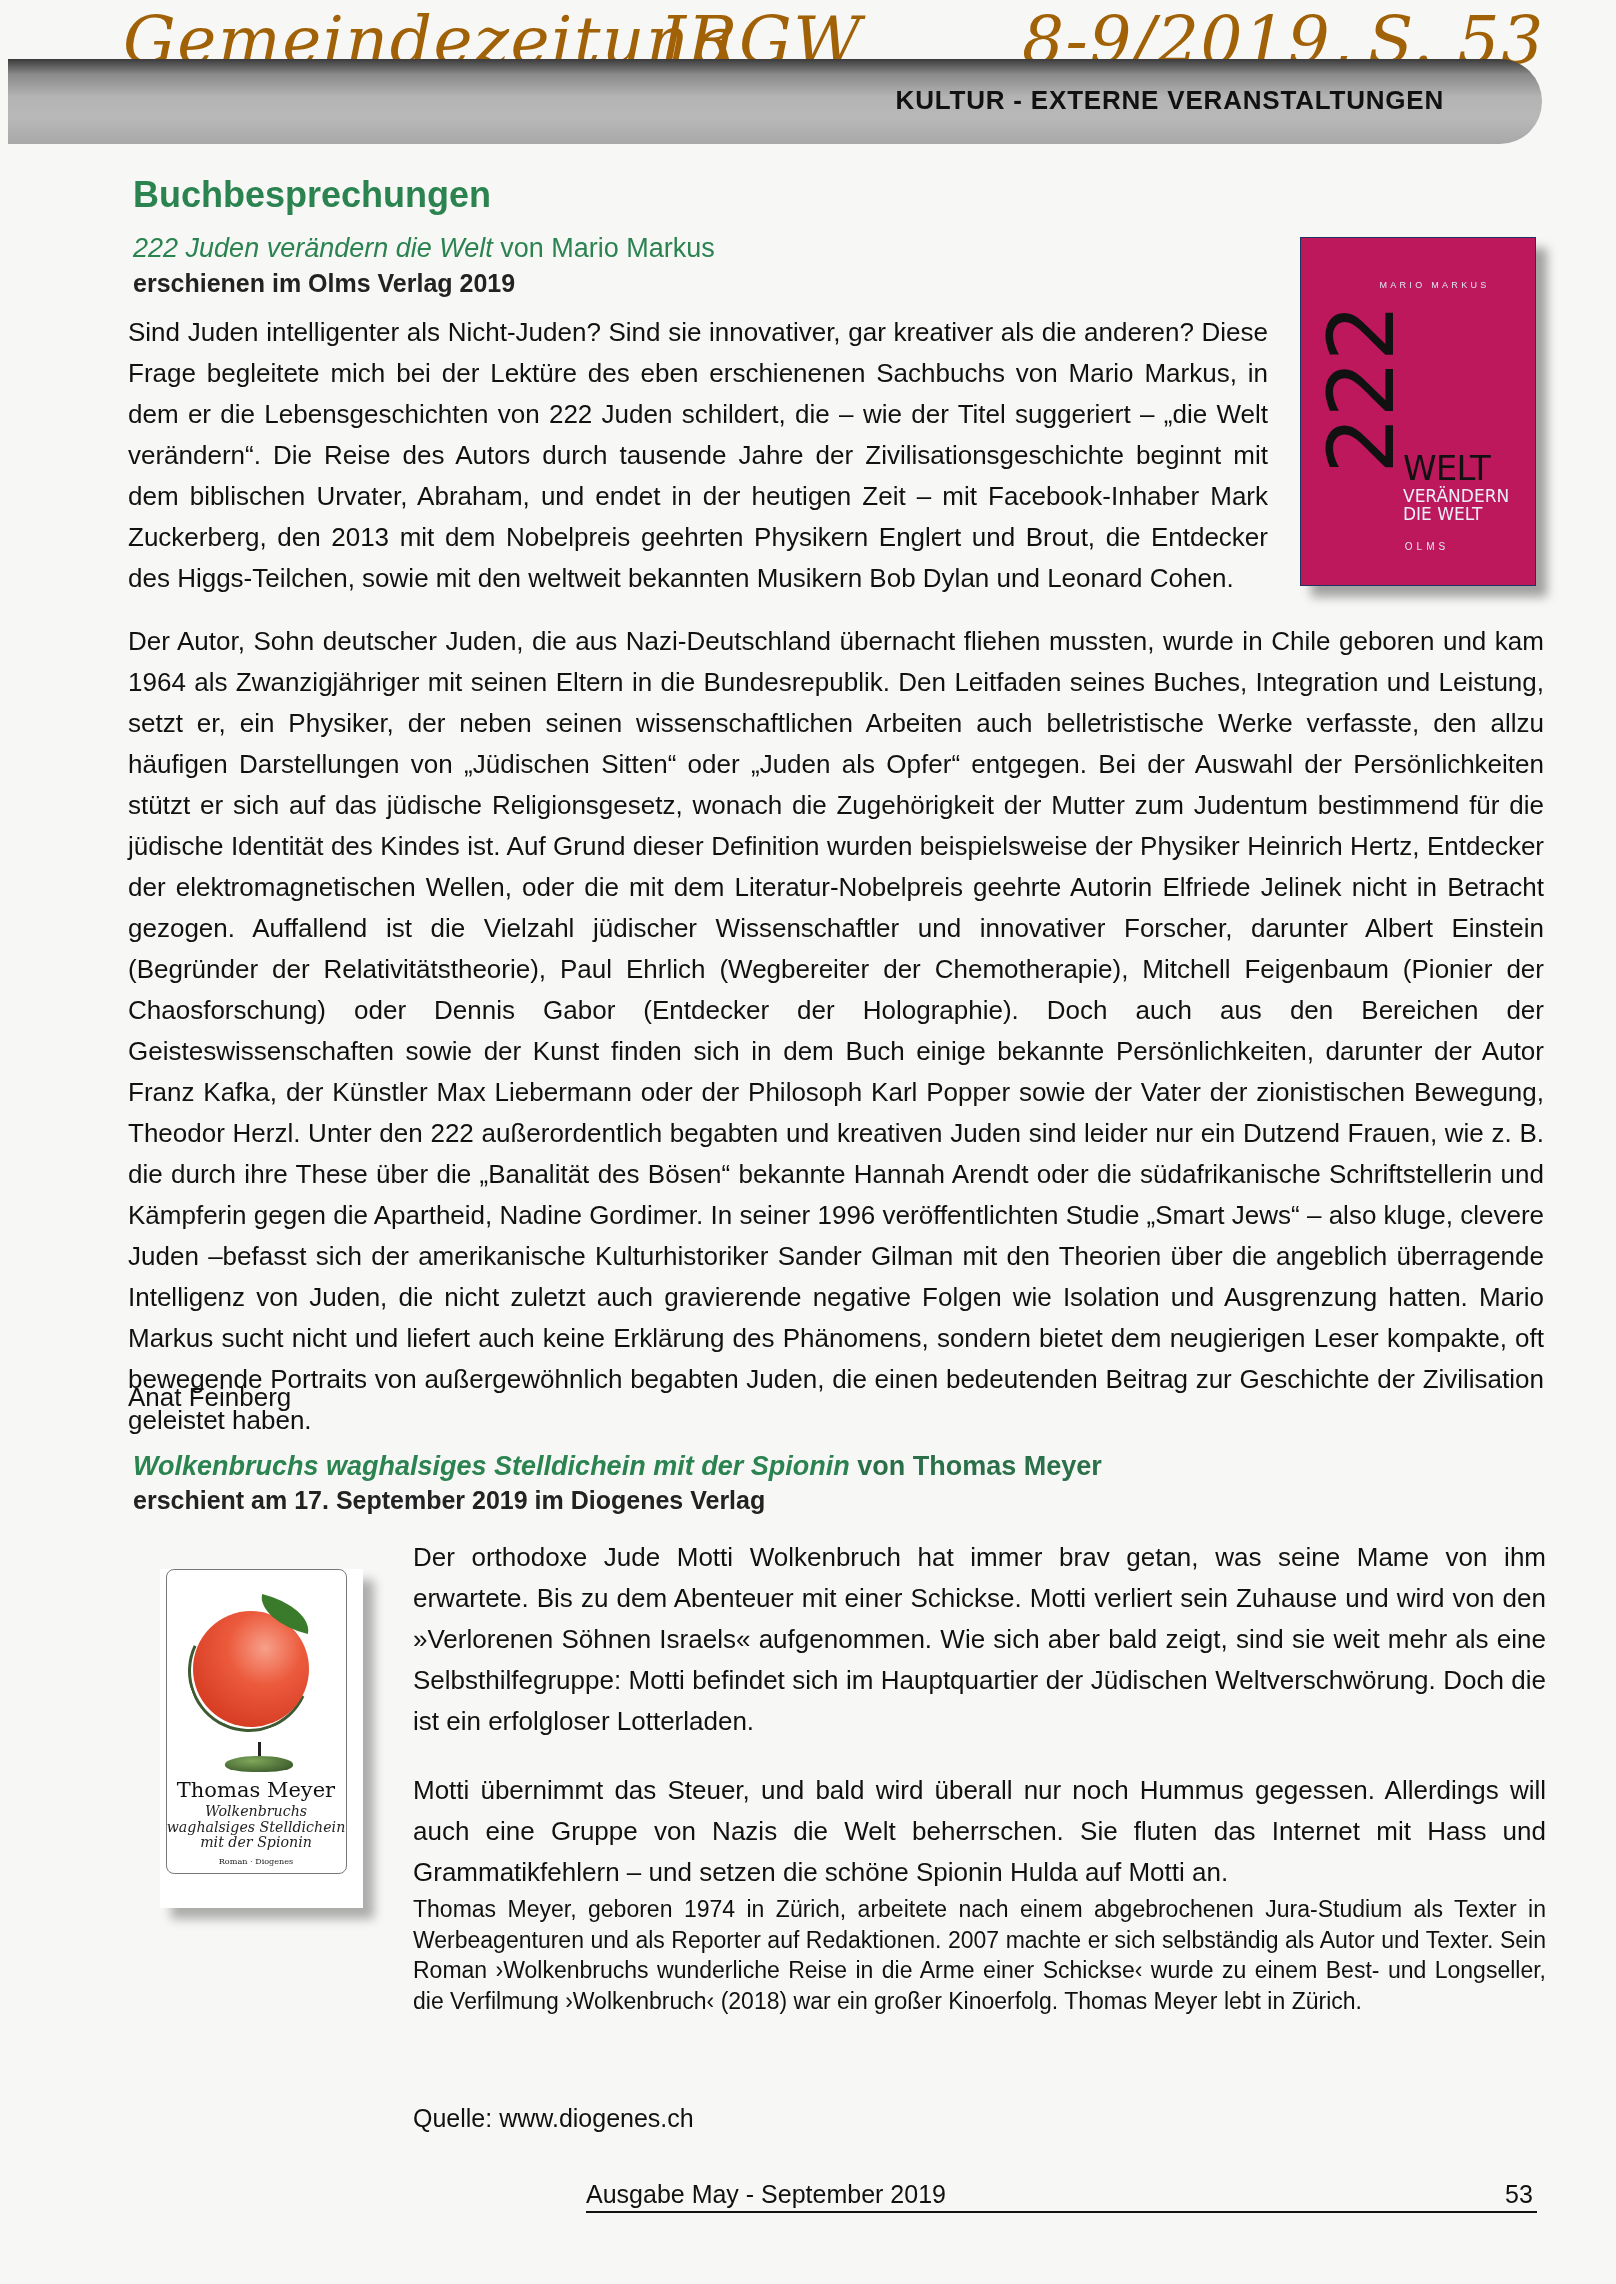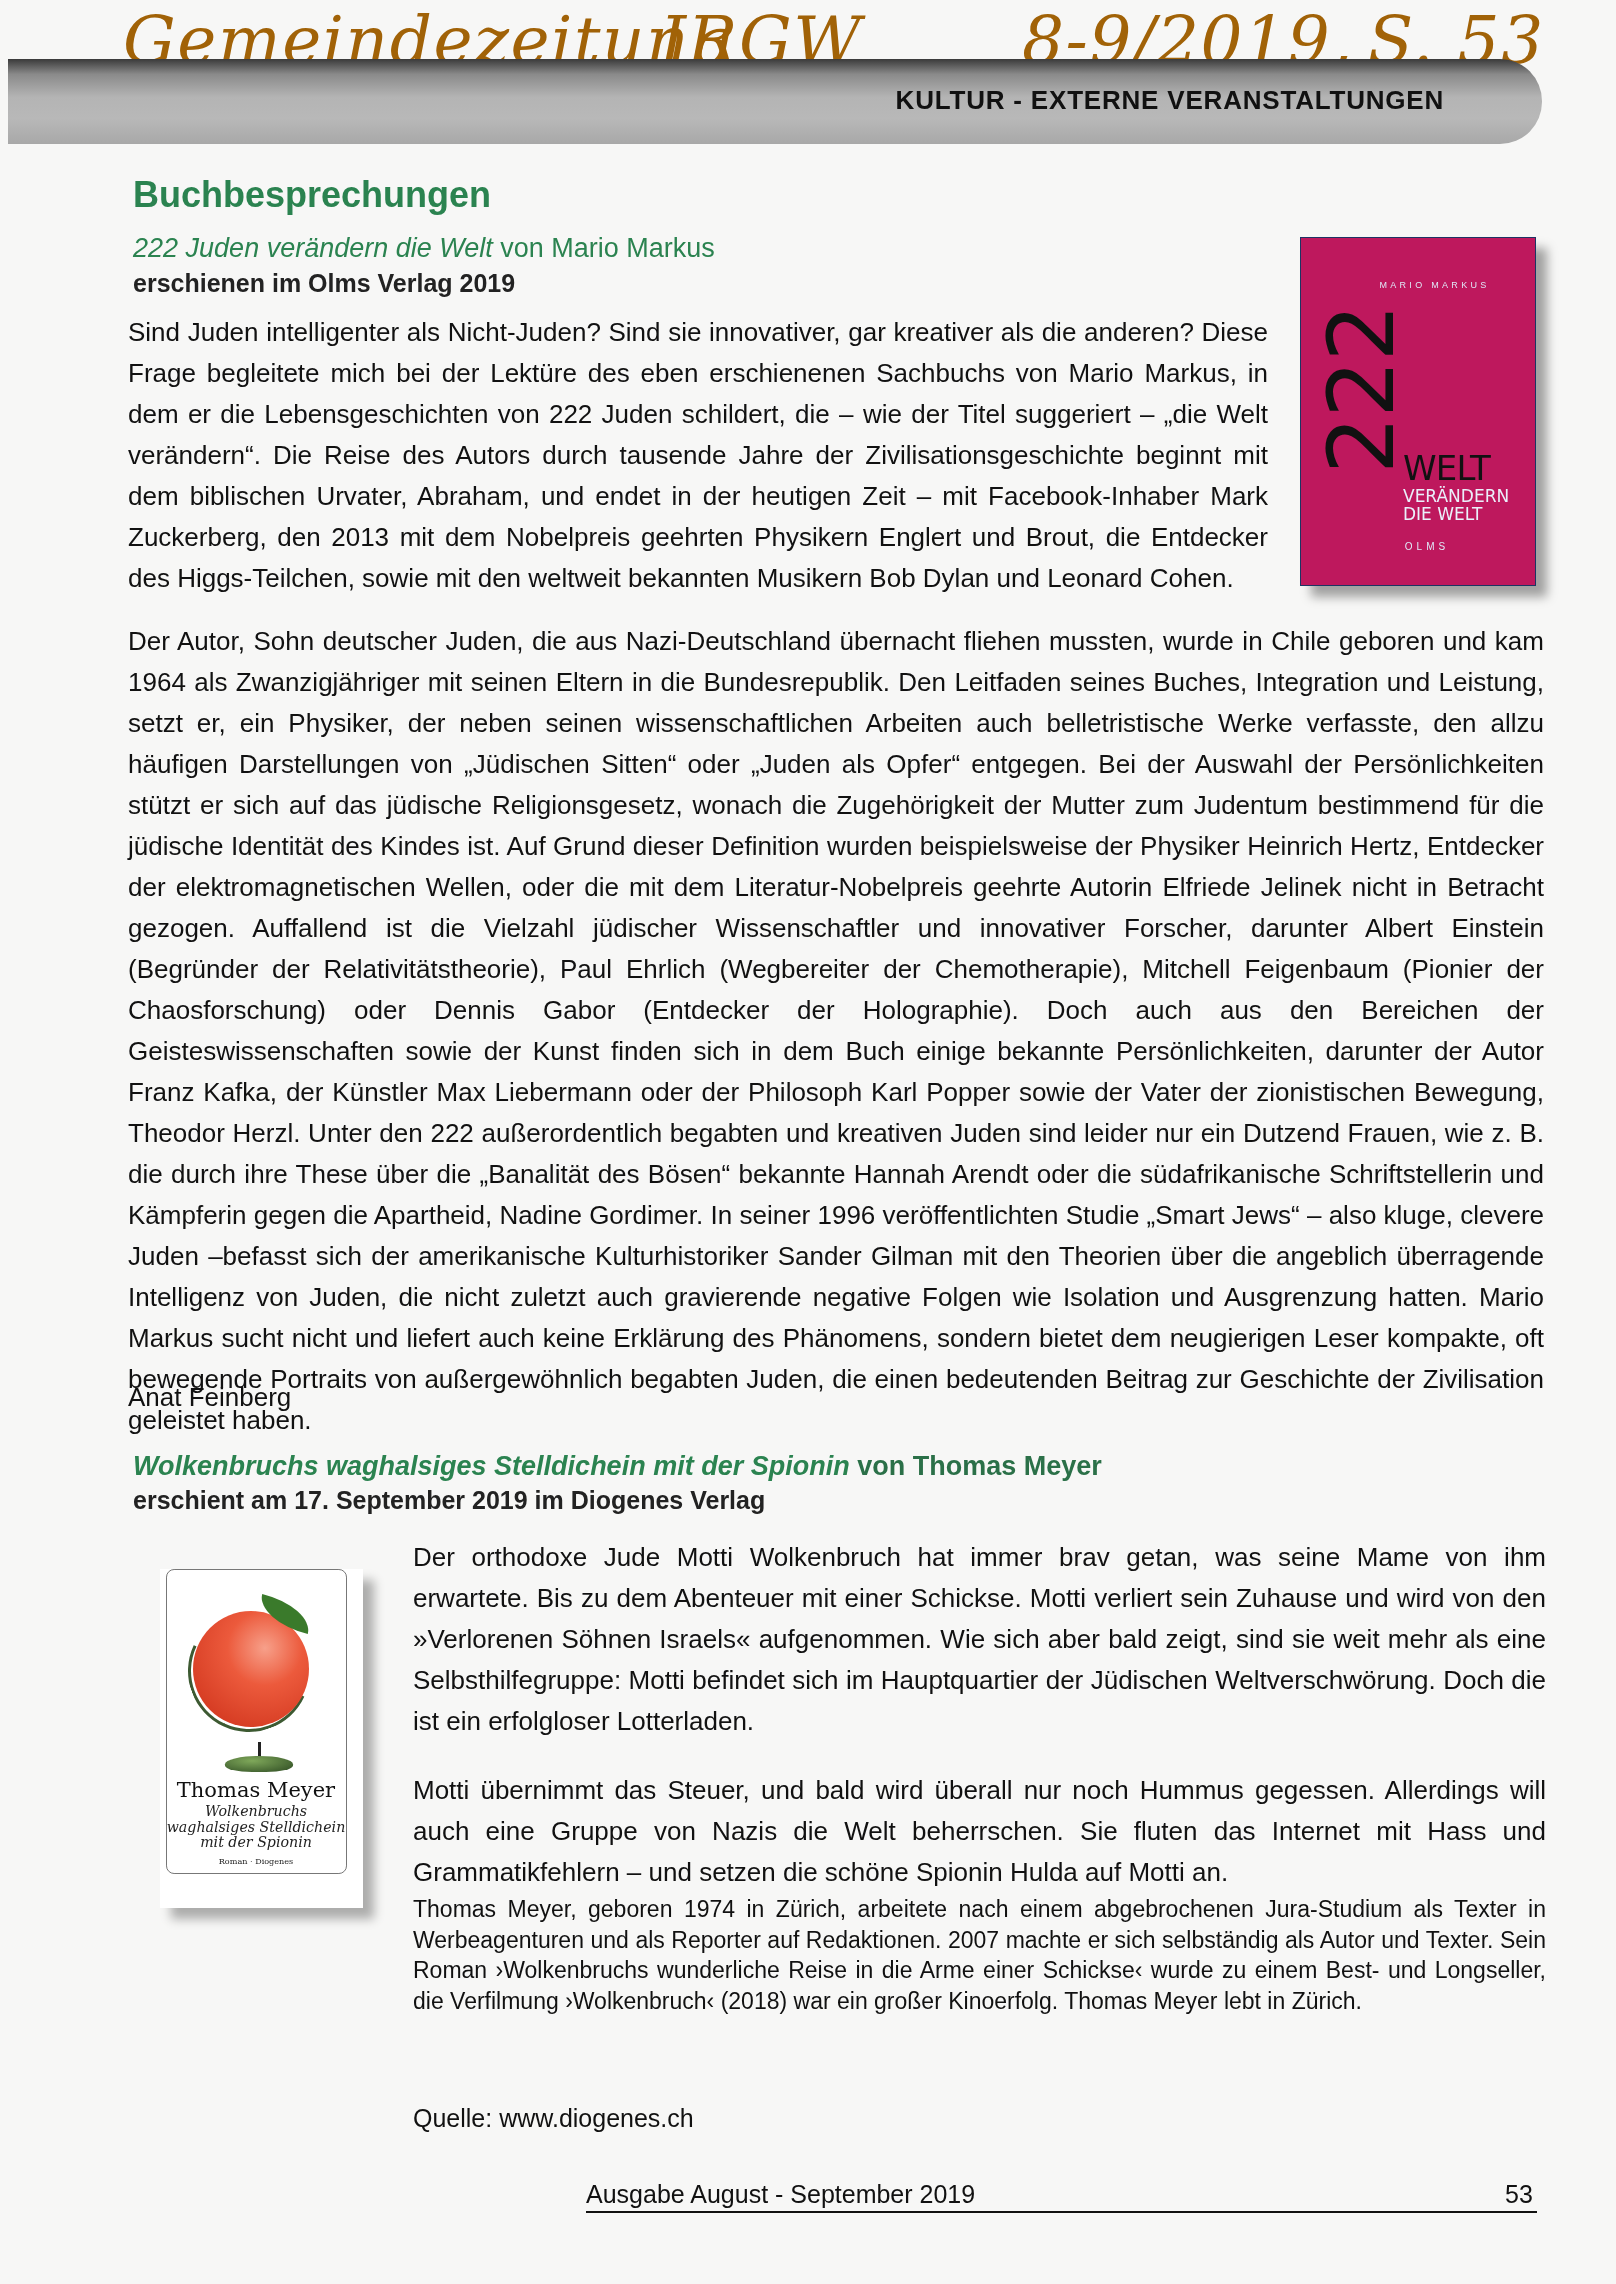--- a/index.html
+++ b/index.html
@@ -205,16 +205,16 @@
   <div class="c-pub">Roman · Diogenes</div>
 </div>
 
 <p class="body-text para3">Der orthodoxe Jude Motti Wolkenbruch hat immer brav getan, was seine Mame von ihm erwartete. Bis zu dem Abenteuer mit einer Schickse. Motti verliert sein Zuhause und wird von den »Verlorenen Söhnen Israels« aufgenommen. Wie sich aber bald zeigt, sind sie weit mehr als eine Selbsthilfegruppe: Motti befindet sich im Hauptquartier der Jüdischen Weltverschwörung. Doch die ist ein erfolgloser Lotterladen.</p>
 <p class="body-text para4">Motti übernimmt das Steuer, und bald wird überall nur noch Hummus gegessen. Allerdings will auch eine Gruppe von Nazis die Welt beherrschen. Sie fluten das Internet mit Hass und Grammatikfehlern – und setzen die schöne Spionin Hulda auf Motti an.</p>
 <p class="body-text para5">Thomas Meyer, geboren 1974 in Zürich, arbeitete nach einem abgebrochenen Jura-Studium als Texter in Werbeagenturen und als Reporter auf Redaktionen. 2007 machte er sich selbständig als Autor und Texter. Sein Roman ›Wolkenbruchs wunderliche Reise in die Arme einer Schickse‹ wurde zu einem Best- und Longseller, die Verfilmung ›Wolkenbruch‹ (2018) war ein großer Kinoerfolg. Thomas Meyer lebt in Zürich.</p>
 
 <div class="body-text source">Quelle: www.diogenes.ch</div>
 
 <div class="footer">
-  <span class="footer-issue">Ausgabe August - September 2019</span>
+  <span class="footer-issue">Ausgabe May - September 2019</span>
   <span class="footer-page">53</span>
 </div>
 
 
 </body></html>

